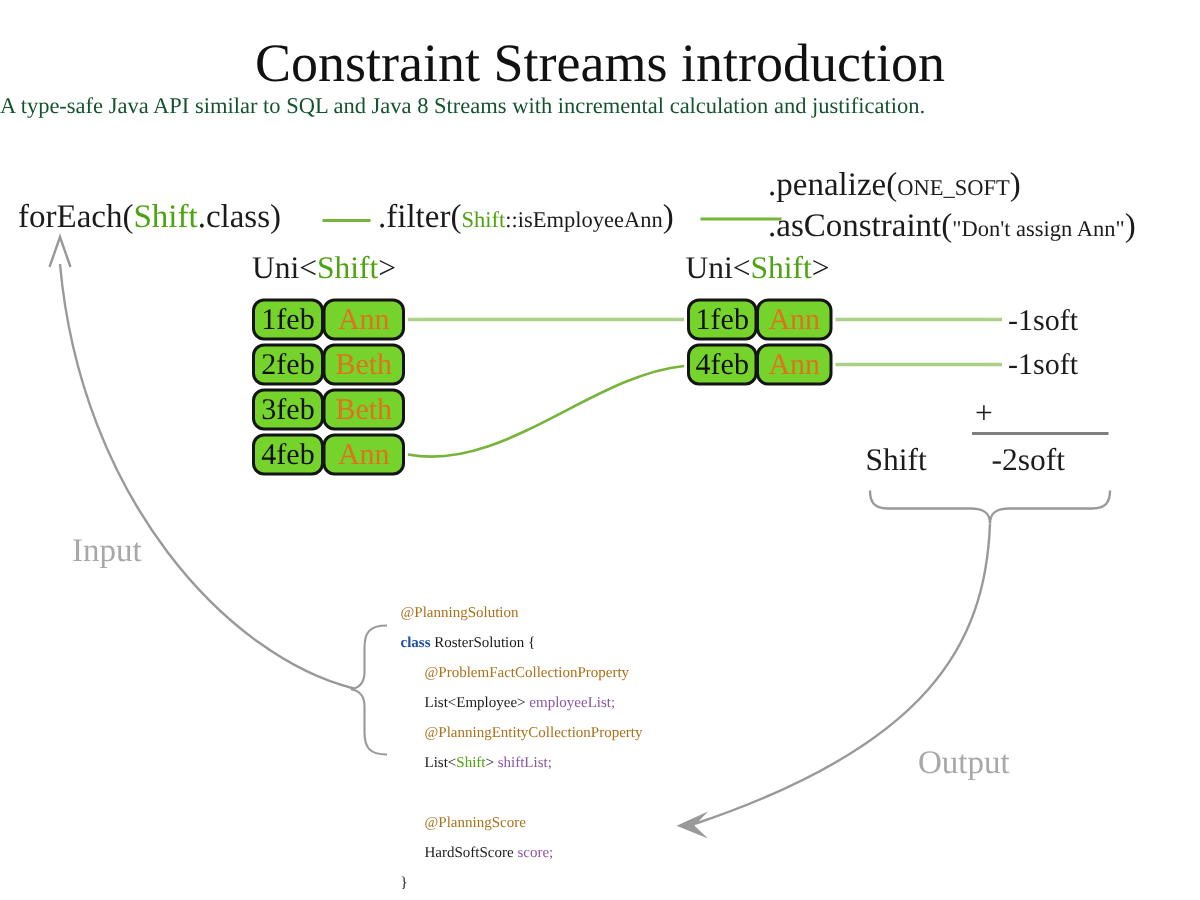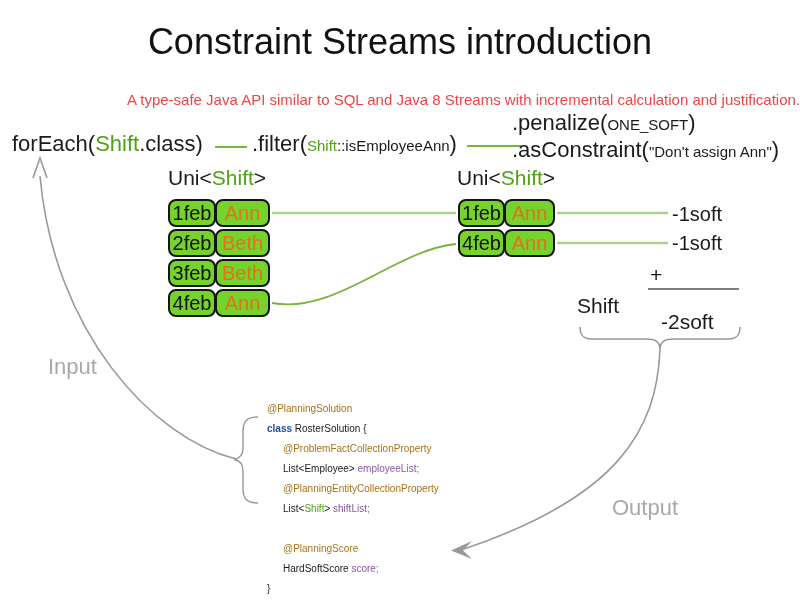--- a/index.html
+++ b/index.html
@@ -1,21 +1,21 @@
 <!DOCTYPE html>
 <html style="--accent-green: #4ea312; --cell-green: #75d32b; --employee-orange: #e2711d; --annotation-gold: #a97118; --keyword-blue: #1d4fa5; --field-purple: #8c56a2; --connector-light: #abd189; --connector-green: #77b43a; --arrow-gray: #999999; --label-gray: #a8a8a8; --sum-gray: #7f7f7f; --text-black: #1b1b1b;"><head>
 <meta charset="utf-8">
 <style>
   html,body{margin:0;padding:0;}
   body{font-family:"Liberation Sans",sans-serif;background:#ffffff;}
-  .canvas{position:relative;width:800px;height:600px;overflow:hidden;background:#fff;color:var(--text-black);}
+  .canvas{position:relative;width:800px;height:600px;overflow:hidden;background:#fff;color:var(--text-black);font-family:Liberation Serif, serif;}
   .abs{position:absolute;}
 
   .title{left:0;top:21px;width:800px;text-align:center;font-size:36px;font-weight:400;color:#111;letter-spacing:0;}
-  .subtitle{left:0;top:63px;width:800px;text-align:right;font-size:15px;color:#ef4444;margin-top:28px;}
+  .subtitle{left:0;top:63px;width:800px;text-align:left;font-size:15px;color:#14532d;}
 
   
   .pipe{white-space:nowrap;font-size:22px;color:#1b1b1b;}
   .pipe .sm{font-size:15px;}
   .green{color:var(--accent-green);}
   .pipe-foreach{left:12px;top:131px;}
   .pipe-filter{left:252px;top:131px;}
   .pipe-penalize{left:512px;top:110px;text-align:center;}
   .pipe-asconstraint{left:512px;top:137px;}
 
@@ -36,21 +36,21 @@
   .cell.emp{width:55px;color:var(--employee-orange);margin-left:-1px;text-align:center;}
   .shift-table-right .cell.date{width:47px;}
   .shift-table-right .cell.emp{width:51px;}
 
   
   .penalty{font-size:20px;color:#1b1b1b;white-space:nowrap;}
   .penalty-1{left:672px;top:203px;}
   .penalty-2{left:672px;top:232px;}
   .plus-sign{left:650px;top:263px;font-size:21px;color:#1b1b1b;}
   .score-label{left:577px;top:294px;font-size:21px;color:#1b1b1b;}
-  .score-total{left:661px;top:310px;font-size:21px;color:#1b1b1b;}
+  .score-total{left:661px;top:294px;font-size:21px;color:#1b1b1b;}
 
   
   .io-label{font-size:22px;color:var(--label-gray);}
   .io-label-input{left:48px;top:354px;text-align:right;}
   .io-label-output{left:612px;top:495px;text-align:right;}
 
   
   .code{left:267px;top:399px;font-size:10px;line-height:20px;color:#1b1b1b;white-space:pre;}
   .code-line{height:20px;}
   .code-line.indent{padding-left:16px;}

